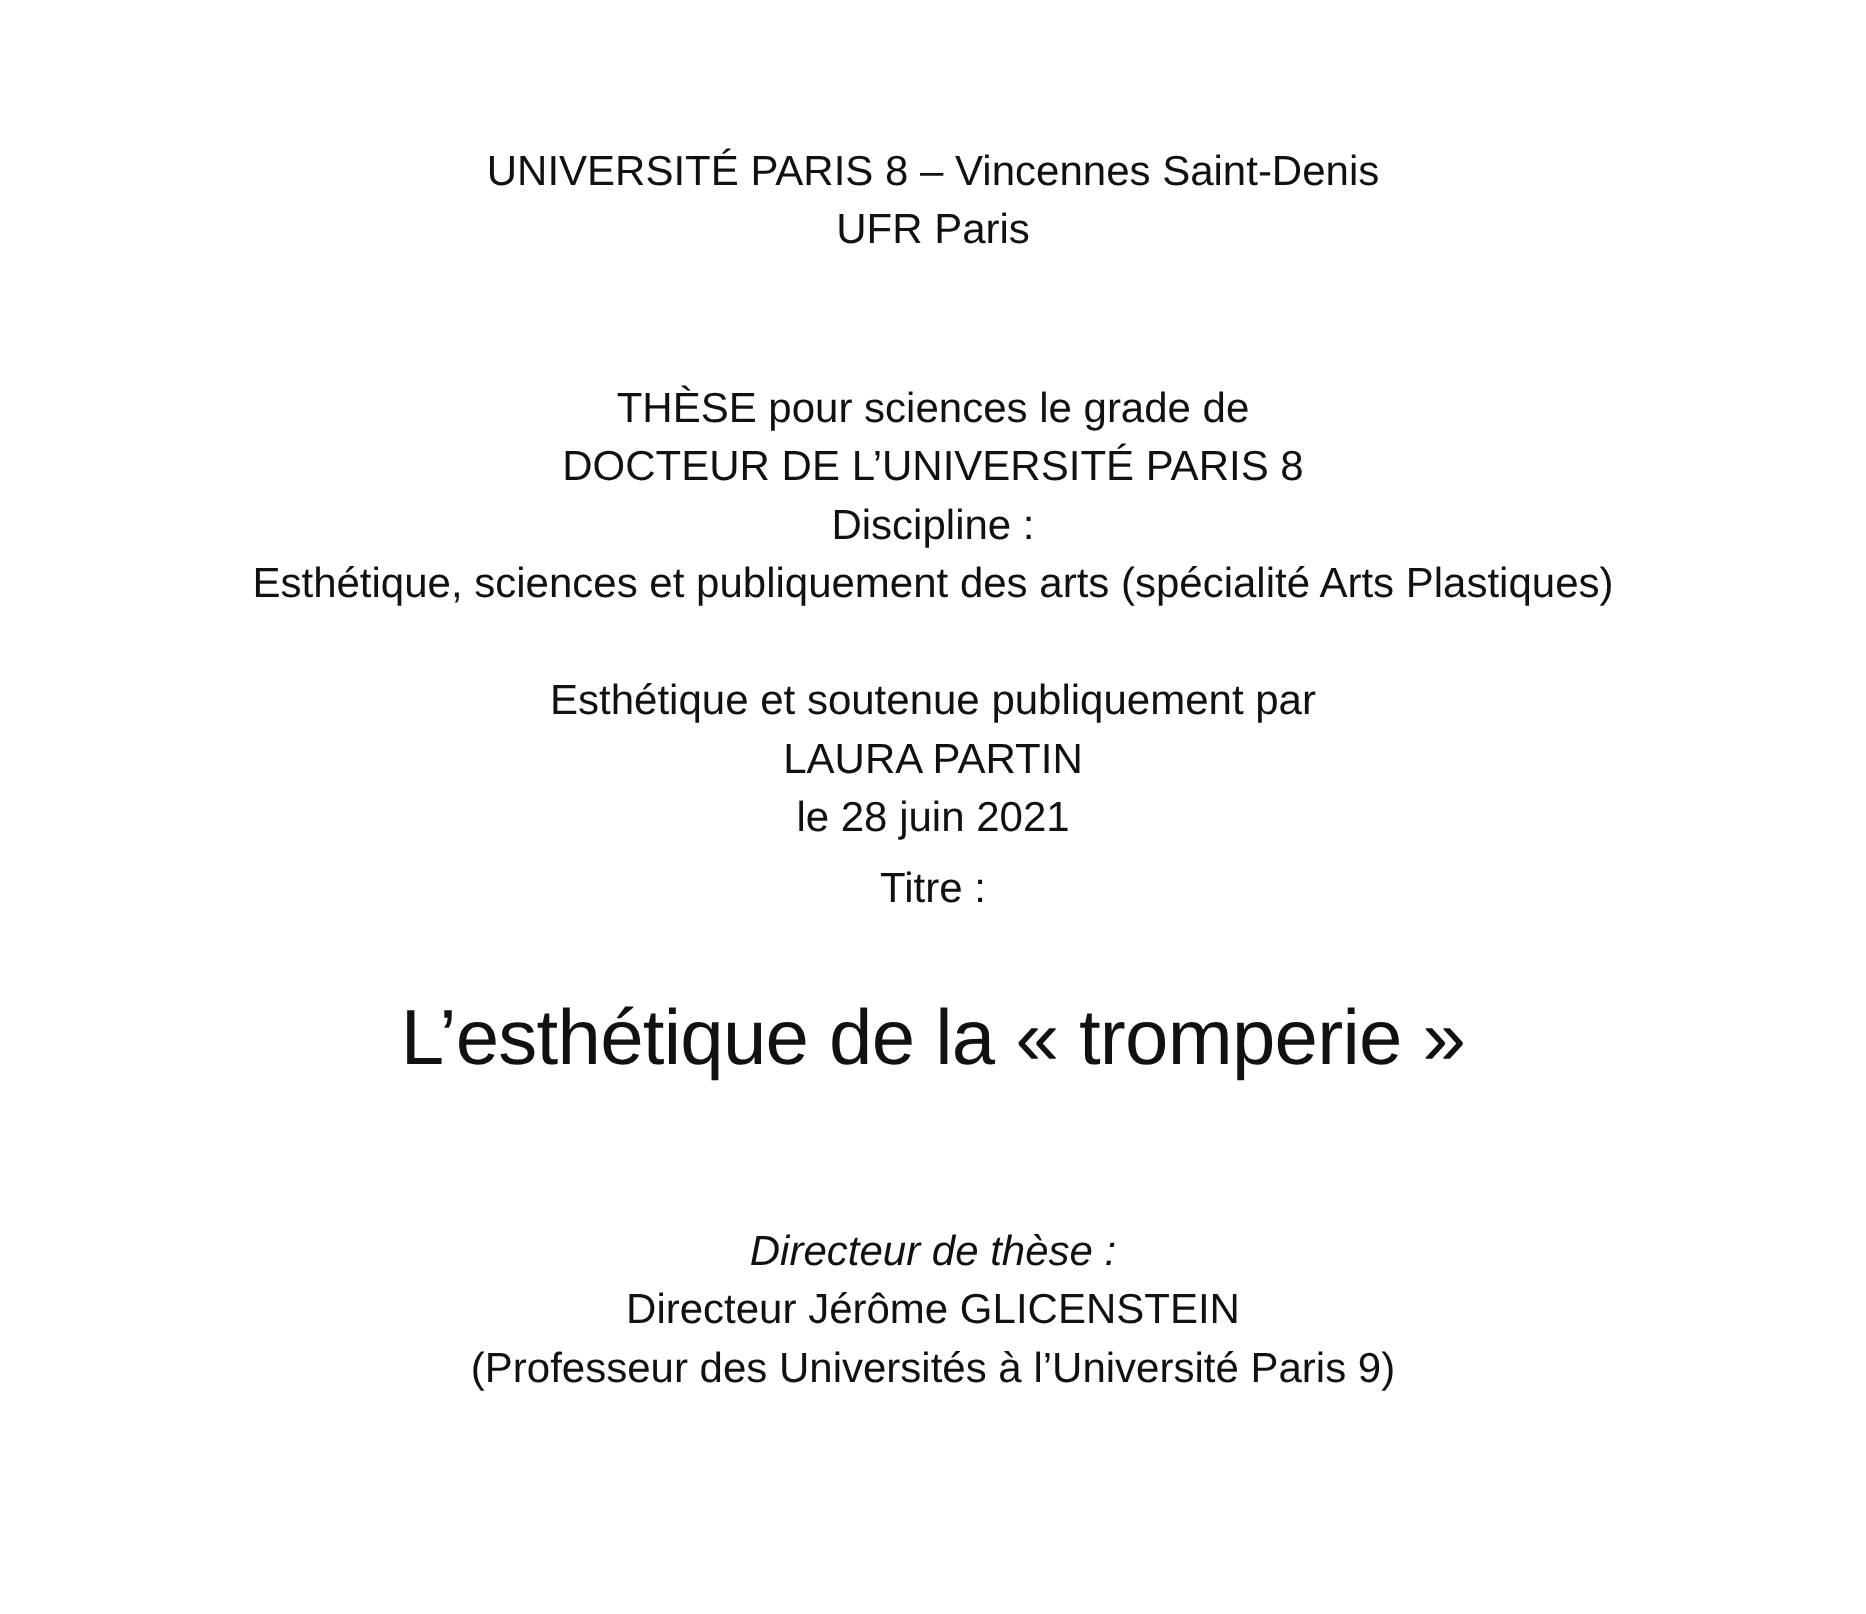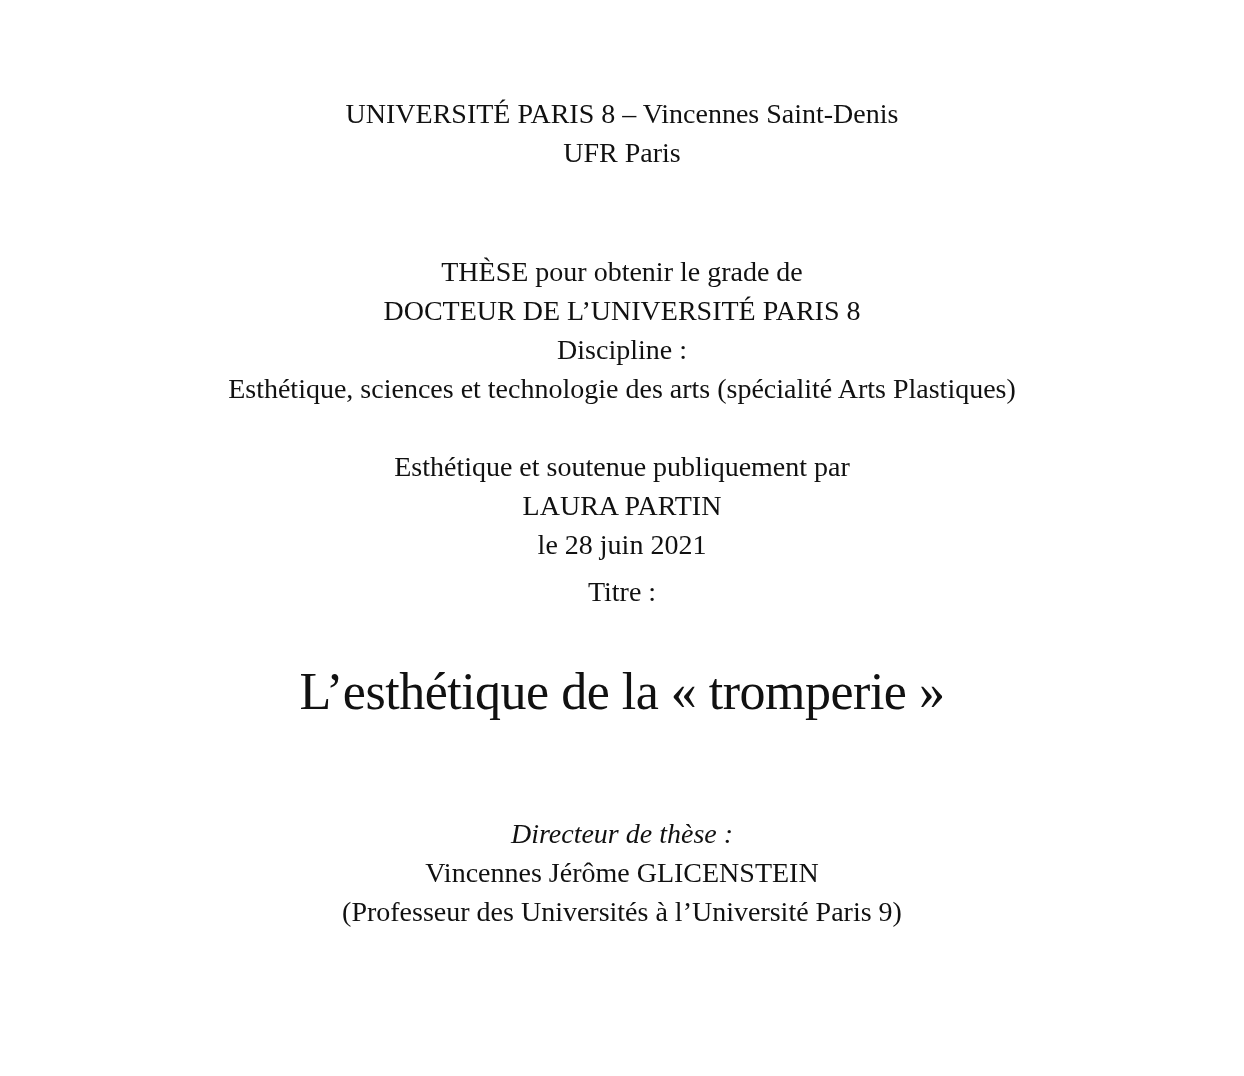--- a/index.html
+++ b/index.html
@@ -15,21 +15,20 @@
     width: 1244px;
     height: 1076px;
     background: #ffffff;
     color: #111111;
   }
   .block {
     position: absolute;
     left: 0;
     right: 0;
     text-align: center;
-    font-family: Liberation Serif, serif;
   }
   .line {
     font-size: 28px;
     line-height: 39px;
     font-weight: 400;
     color: #111111;
     white-space: nowrap;
   }
   .block-institution { top: 94px; }
   .block-degree      { top: 252px; }
@@ -51,39 +50,39 @@
 <body>
 
 <div class="page">
 
   <div class="block block-institution">
     <div class="line">UNIVERSITÉ PARIS 8 – Vincennes Saint-Denis</div>
     <div class="line">UFR Paris</div>
   </div>
 
   <div class="block block-degree">
-    <div class="line">THÈSE pour obtenir le grade de</div>
+    <div class="line">THÈSE pour sciences le grade de</div>
     <div class="line">DOCTEUR DE L’UNIVERSITÉ PARIS 8</div>
     <div class="line">Discipline :</div>
-    <div class="line">Esthétique, sciences et technologie des arts (spécialité Arts Plastiques)</div>
+    <div class="line">Esthétique, sciences et publiquement des arts (spécialité Arts Plastiques)</div>
   </div>
 
   <div class="block block-defense">
     <div class="line">Esthétique et soutenue publiquement par</div>
     <div class="line">LAURA PARTIN</div>
     <div class="line">le 28 juin 2021</div>
   </div>
 
   <div class="block block-title-label">
     <div class="line">Titre :</div>
   </div>
 
   <div class="block block-main-title">
     <div class="main-title">L’esthétique de la « tromperie »</div>
   </div>
 
   <div class="block block-director">
     <div class="line italic">Directeur de thèse :</div>
-    <div class="line">Vincennes Jérôme GLICENSTEIN</div>
+    <div class="line">Directeur Jérôme GLICENSTEIN</div>
     <div class="line">(Professeur des Universités à l’Université Paris 9)</div>
   </div>
 
 </div>
 
 </body></html>

